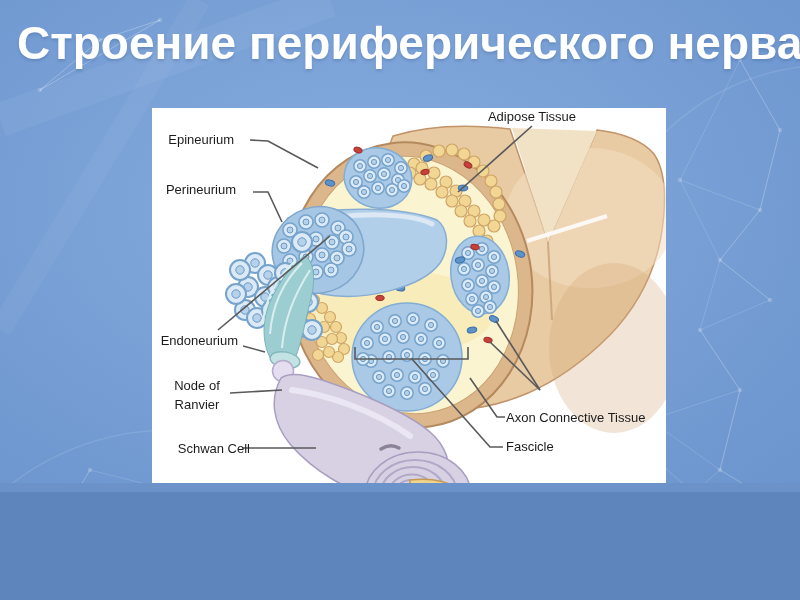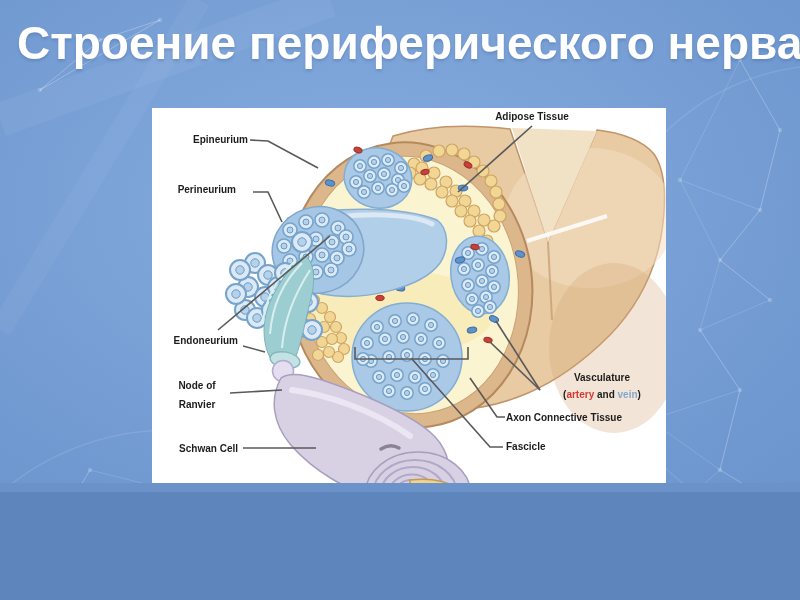--- a/index.html
+++ b/index.html
@@ -7,21 +7,21 @@
          font-family:"Liberation Sans",sans-serif;}
   .bg{position:absolute;inset:0;
       background:radial-gradient(ellipse at 45% 42%, #85abde 0%, #7ba2d7 45%, #7099d1 80%, #6d95cd 100%);}
   .bg-svg{position:absolute;inset:0;}
   .bottom-strip{position:absolute;left:0;bottom:0;width:800px;height:9px;background:#6b92c9;}
   .title{position:absolute;left:17px;top:16px;width:800px;white-space:nowrap;
          font-size:46px;font-weight:bold;color:#ffffff;letter-spacing:0px;line-height:1.2;
          text-shadow:0 2px 3px rgba(40,70,120,0.25);}
   .panel{position:absolute;left:152px;top:108px;width:514px;height:435px;background:#ffffff;}
   .panel svg.fig{position:absolute;left:0;top:0;}
-  .lbl{position:absolute;font-size:10px;font-weight:bold;color:#1c1c1c;line-height:15px;}
+  .lbl{position:absolute;font-size:13px;font-weight:normal;color:#1c1c1c;line-height:15px;}
   .lbl.r{text-align:right;}
   .lbl.c{text-align:center;}
   .artery{color:#d23a32;}
   .vein{color:#7fa8cc;}
 </style>
 </head>
 <body>
 
 <div class="stage">
   <div class="bg"></div>
@@ -445,32 +445,28 @@
         <line x1="380" y1="18" x2="306" y2="84"></line>
         <line x1="344" y1="213" x2="388" y2="282"></line>
         <line x1="338" y1="234" x2="388" y2="282"></line>
         <polyline points="318,270 345,309 353,309"></polyline>
         <path d="M 203,239 L 203,251 L 316,251 L 316,239"></path>
         <polyline points="260,251 338,339 351,339"></polyline>
         <line x1="316" y1="389" x2="351" y2="389"></line>
       </g>
     </svg>
 
-    <div class="lbl r" style="left:14px;width:82px;top:24px;">Epineurium</div>
+    <div class="lbl r" style="left:0;width:82px;top:24px;">Epineurium</div>
     <div class="lbl r" style="left:0;width:84px;top:74px;text-align:right;">Perineurium</div>
     <div class="lbl r" style="left:0;width:86px;top:225px;">Endoneurium</div>
     <div class="lbl c" style="left:2px;width:86px;top:268px;line-height:19px;">
       <div>Node of</div>
       <div>Ranvier</div>
     </div>
-    <div class="lbl r" style="left:4px;width:82px;top:333px;">Schwan Cell</div>
+    <div class="lbl r" style="left:16px;width:82px;top:333px;">Schwan Cell</div>
     <div class="lbl c" style="left:318px;width:124px;top:1px;">Adipose Tissue</div>
-    <div class="lbl c" style="left:388px;width:124px;top:262px;">
-      <div>Vasculature</div>
-      <div style="margin-top:2px;"><span>(</span><span class="artery">artery</span><span> and </span><span class="vein">vein</span><span>)</span></div>
-    </div>
     <div class="lbl" style="left:354px;top:302px;width:160px;">Axon Connective Tissue</div>
     <div class="lbl" style="left:354px;top:331px;">Fascicle</div>
     <div class="lbl" style="left:354px;top:379px;">Cell</div>
   </div>
 
   <div class="bottom-strip"></div>
 </div>
 
 </body></html>

